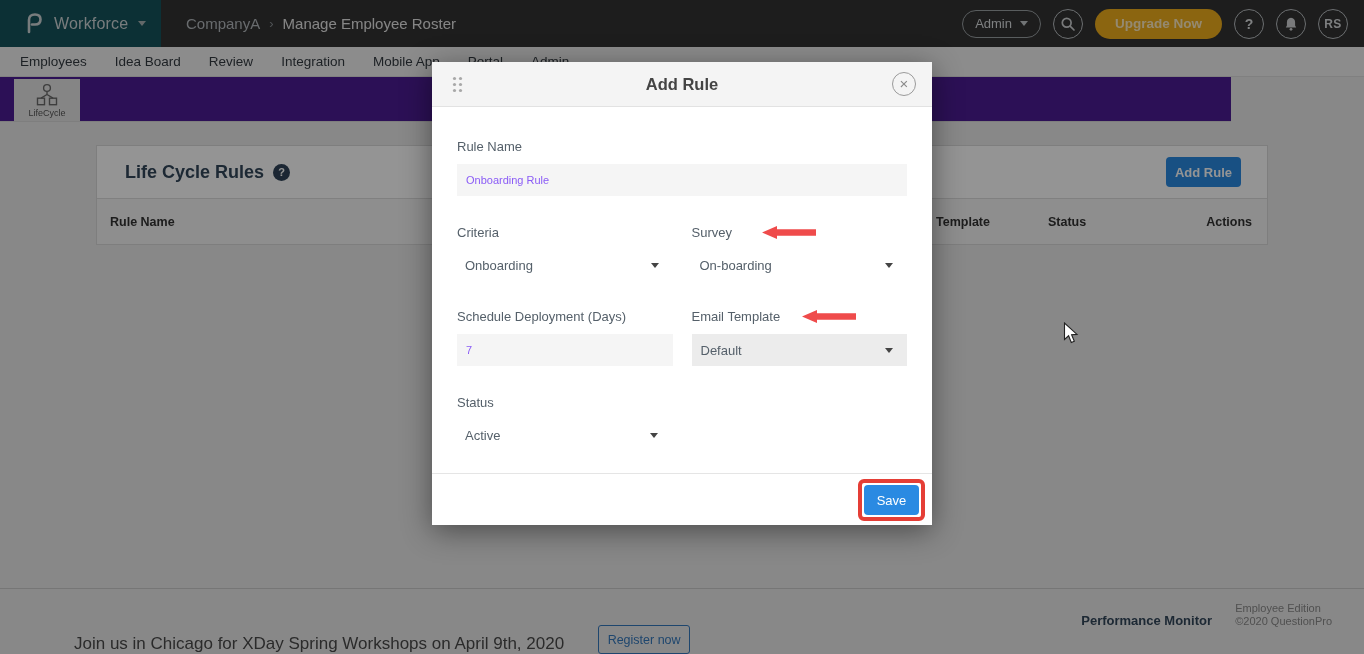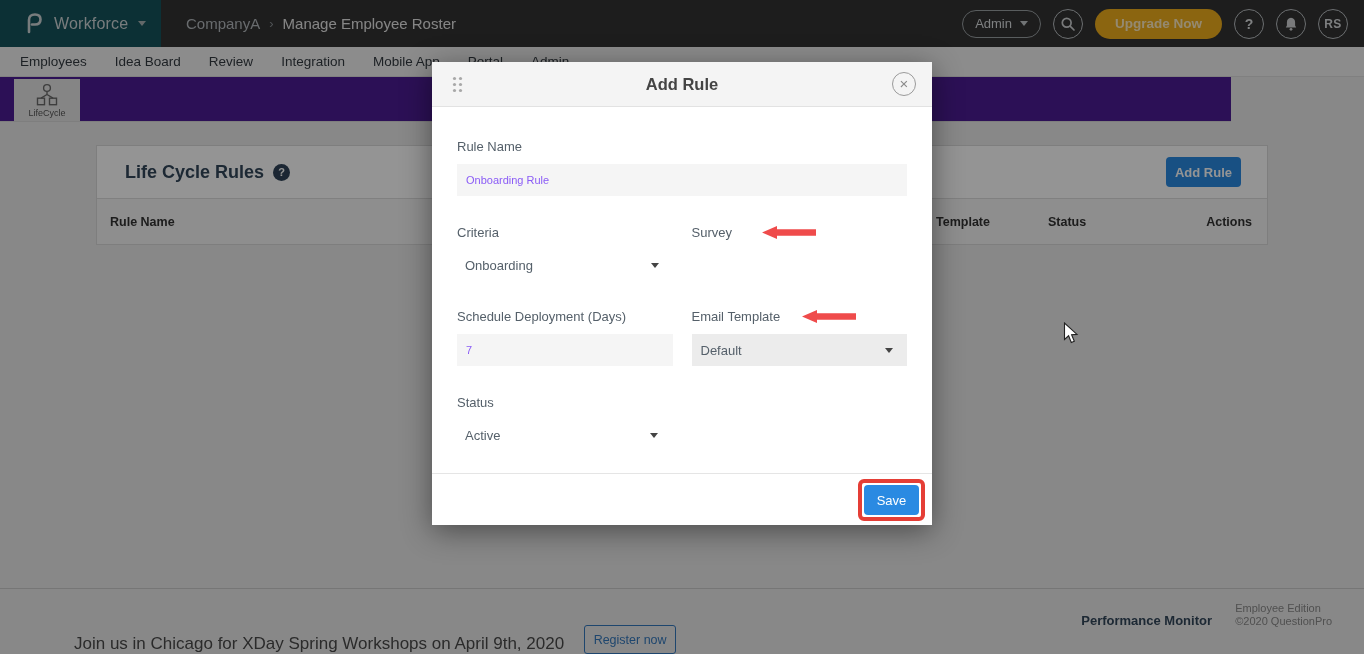--- a/index.html
+++ b/index.html
@@ -41,21 +41,21 @@
   .table-head { position:relative; height:46px; border-top:1px solid #dcdcdc; background:#f4f4f4; font-size:12.5px; font-weight:bold; color:#333; }
   .table-head span { position:absolute; top:16px; }
   .col-rule { left:13px; }
   .col-template { left:839px; }
   .col-status { left:951px; }
   .col-actions { right:15px; }
 
   
   .page-footer { position:absolute; top:588px; left:0; width:1364px; height:66px; background:#ebebeb; border-top:1px solid #cccccc; display:flex; align-items:flex-end; padding-left:74px; }
   .promo-text { font-size:17px; color:#4a4a4a; }
-  .register-btn { margin-left:20px; width:92px; height:29px; background:transparent; border:1px solid #3579bd; border-radius:3px; color:#3579bd; font-size:12.5px; cursor:pointer; }
+  .register-btn { margin-left:34px; width:92px; height:29px; background:transparent; border:1px solid #3579bd; border-radius:3px; color:#3579bd; font-size:12.5px; cursor:pointer; }
   .perf-link { position:absolute; right:152px; top:24px; font-size:13px; font-weight:bold; color:#33475b; cursor:pointer; }
   .edition { position:absolute; right:32px; top:13px; font-size:11px; color:#8a8a8a; line-height:13px; }
 
   
   .overlay { position:absolute; inset:0; background:rgba(0,0,0,0.42); z-index:40; }
   .modal { position:absolute; left:432px; top:62px; width:500px; height:463px; background:#fff; z-index:50; box-shadow:0 6px 28px rgba(0,0,0,0.45); }
   .modal-head { height:45px; background:#f4f4f4; border-bottom:1px solid #e2e2e2; display:flex; align-items:center; padding:0 16px 0 20px; position:relative; }
   .modal-title { position:absolute; left:0; right:0; text-align:center; font-size:16.5px; font-weight:bold; color:#444; }
   .drag-handle { cursor:move; z-index:1; display:flex; }
   .close-btn { margin-left:auto; width:24px; height:24px; border:1px solid #9a9a9a; border-radius:50%; color:#8a8a8a; font-size:15px; line-height:21px; text-align:center; cursor:pointer; z-index:1; background:#f4f4f4; }
@@ -206,20 +206,24 @@
       <div>
         <div class="f-label-row">
           <span class="f-label">Survey</span>
           <span class="arrow-ann">
             <svg width="54" height="13" viewBox="0 0 54 13">
               <path d="M53 6.5 H14" stroke="#ef4b4b" stroke-width="6.5" stroke-linecap="round"></path>
               <path d="M15 0 L0 6.5 L15 13 Z" fill="#ef4b4b"></path>
             </svg>
           </span>
         </div>
+        <div class="select">
+          <span>On-boarding</span>
+          <span class="caret"></span>
+        </div>
       </div>
     </div>
 
     <div class="grid2 field">
       <div>
         <div class="f-label-row">
           <span class="f-label">Schedule Deployment (Days)</span>
         </div>
         <input class="text-input" type="text" value="7" style="">
       </div>

